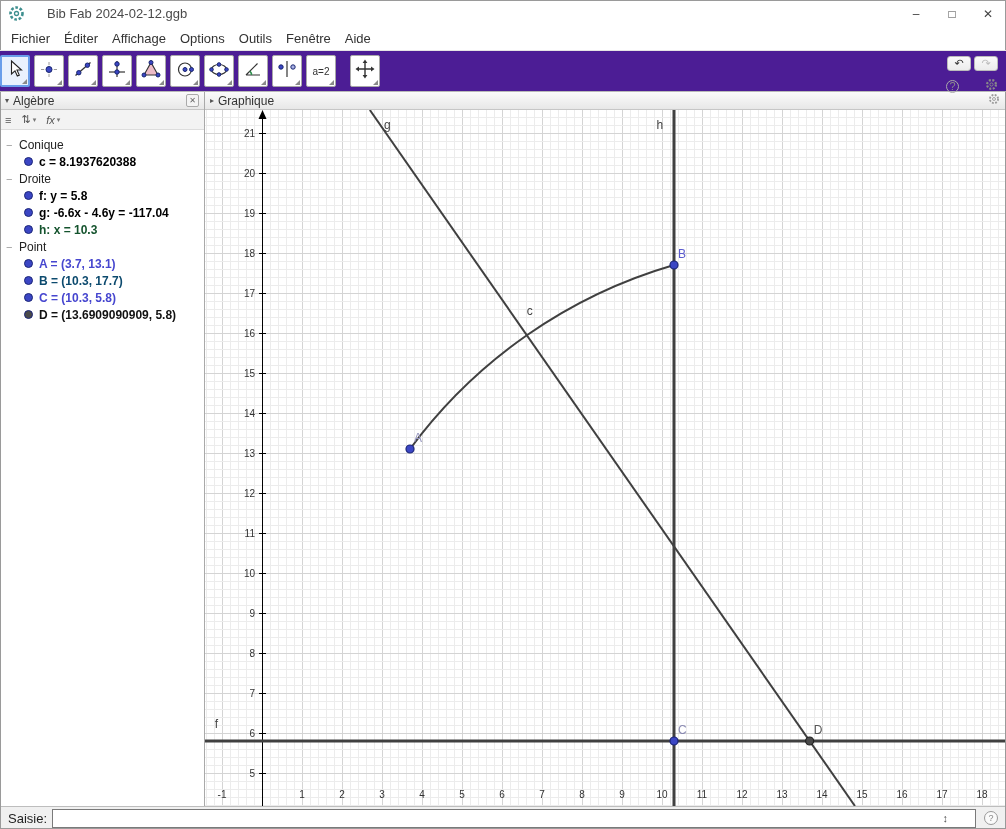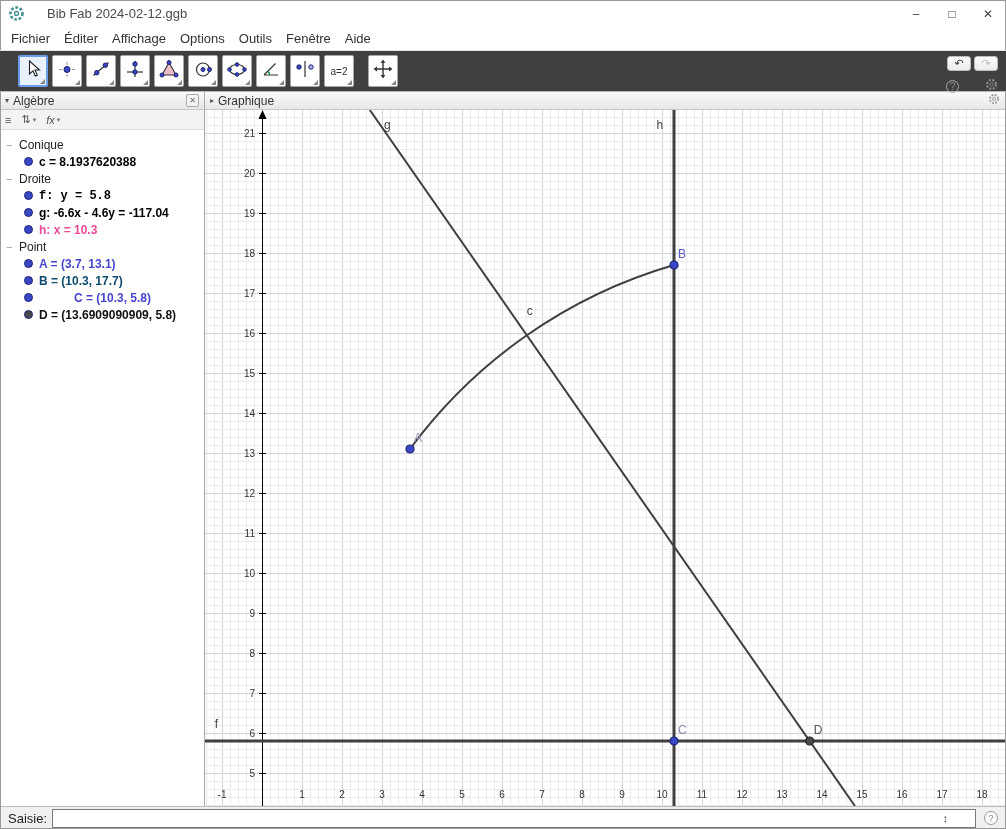--- a/index.html
+++ b/index.html
@@ -11,21 +11,21 @@
   .logo{margin-left:8px;display:flex;align-items:center}
   .title{margin-left:22px;font-size:13px;color:#4a4a4a}
   .win-controls{margin-left:auto;display:flex}
   .win-btn{width:36px;height:25px;display:flex;align-items:center;justify-content:center;font-size:12px;color:#444;cursor:default}
 
   
   .menubar{height:24px;display:flex;align-items:center;padding-left:4px;background:#fff}
   .menu-item{padding:3px 7px;font-size:13px;color:#333}
 
   
-  .toolbar{height:42px;display:flex;align-items:center;padding-left:18px;border-top:1px solid #e4e4e4;border-bottom:1px solid #b9b9b9;background:#404040;position:relative}
+  .toolbar{height:42px;display:flex;align-items:center;padding-left:0;border-top:1px solid #e4e4e4;border-bottom:1px solid #b9b9b9;background:#4c1d95;position:relative}
   .tool{width:30px;height:32px;border:1px solid #a8a8a8;border-radius:2px;background:#fff;margin-right:4px;position:relative;display:flex;align-items:center;justify-content:center}
   .tool.selected{border:2px solid #6a9eea;background:#e9f1fd}
   .tool .caret{position:absolute;right:1px;bottom:1px;width:0;height:0;border-left:5px solid transparent;border-bottom:5px solid #8a8a8a}
   .tool.gap{margin-left:10px}
   .slider-txt{font-size:10px;color:#333}
   .undo-redo{position:absolute;right:8px;top:5px;display:flex;gap:3px}
   .mini-btn{width:24px;height:15px;border:1px solid #bbb;border-radius:3px;background:linear-gradient(#fafafa,#ececec);display:flex;align-items:center;justify-content:center;font-size:11px;color:#333}
   .mini-btn.disabled{color:#bdbdbd}
   .tr-icons{position:absolute;right:8px;top:26px;display:flex;align-items:center;gap:26px}
   .help-glyph{font-size:11px;color:#8a8a8a;border:1px solid #aaa;border-radius:50%;width:13px;height:13px;display:flex;align-items:center;justify-content:center}
@@ -255,46 +255,46 @@
         <span class="marble" style="background-color: rgb(59, 70, 196);"></span>
         <span style="color: rgb(0, 0, 0);">c = 8.1937620388</span>
       </div>
 
       <div class="cat">
         <span class="dash">−</span>
         <span>Droite</span>
       </div>
       <div class="obj">
         <span class="marble" style="background-color: rgb(59, 70, 196);"></span>
-        <span style="color: rgb(0, 0, 0); font-family: Liberation Mono, monospace;">f: y = 5.8</span>
+        <span style="color: rgb(0, 0, 0);">f: y = 5.8</span>
       </div>
       <div class="obj">
         <span class="marble" style="background-color: rgb(59, 70, 196);"></span>
         <span style="color: rgb(0, 0, 0);">g: -6.6x - 4.6y = -117.04</span>
       </div>
       <div class="obj">
         <span class="marble" style="background-color: rgb(59, 70, 196);"></span>
-        <span style="color: #ec4899;">h: x = 10.3</span>
+        <span style="color: #14532d;">h: x = 10.3</span>
       </div>
 
       <div class="cat">
         <span class="dash">−</span>
         <span>Point</span>
       </div>
       <div class="obj">
         <span class="marble" style="background-color: rgb(59, 70, 196);"></span>
         <span style="color: rgb(70, 70, 207);">A = (3.7, 13.1)</span>
       </div>
       <div class="obj">
         <span class="marble" style="background-color: rgb(59, 70, 196);"></span>
         <span style="color: #0c4a6e;">B = (10.3, 17.7)</span>
       </div>
       <div class="obj">
         <span class="marble" style="background-color: rgb(59, 70, 196);"></span>
-        <span style="color: rgb(70, 70, 207); margin-left: 35px;">C = (10.3, 5.8)</span>
+        <span style="color: rgb(70, 70, 207);">C = (10.3, 5.8)</span>
       </div>
       <div class="obj">
         <span class="marble" style="background-color: rgb(74, 74, 74);"></span>
         <span style="color: rgb(17, 17, 17);">D = (13.6909090909, 5.8)</span>
       </div>
 
     </div>
   </div>
 
   <div class="graphics">

